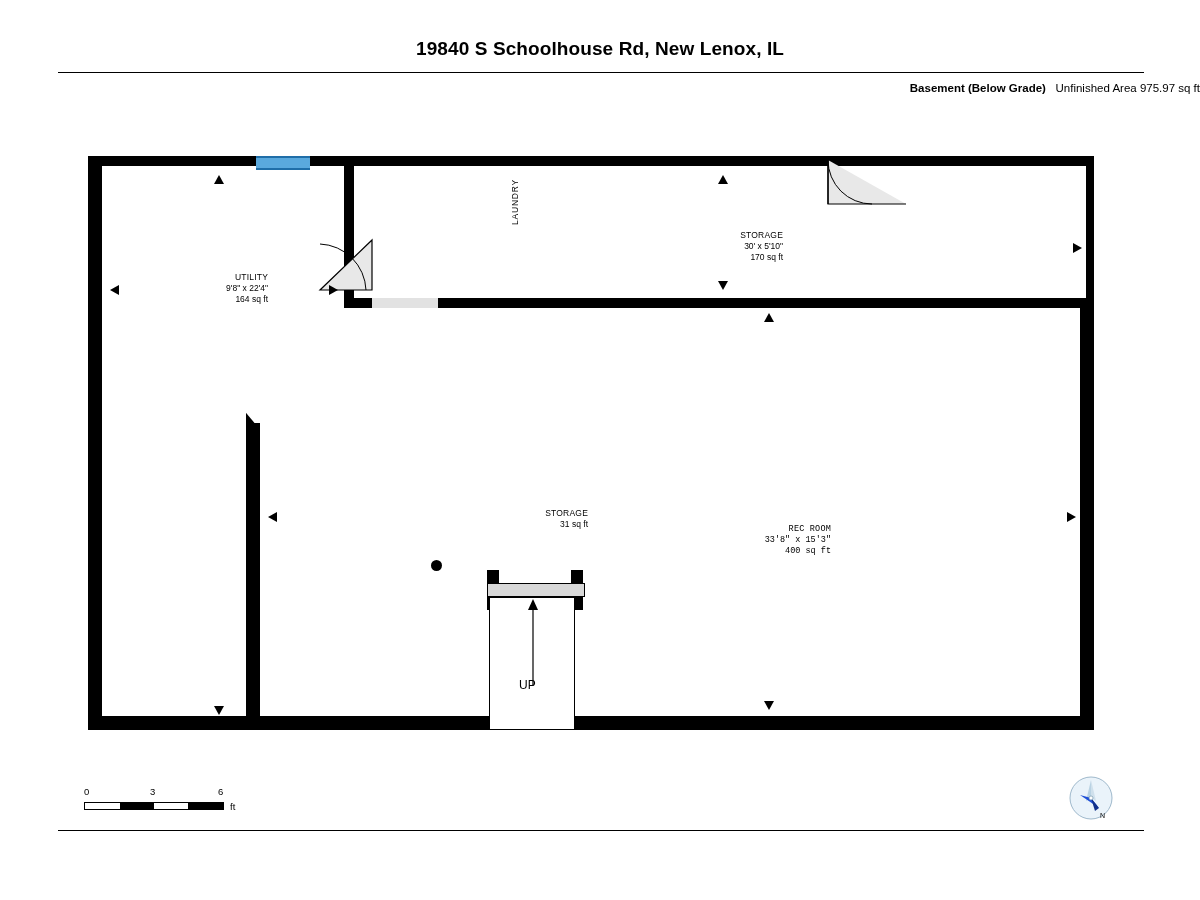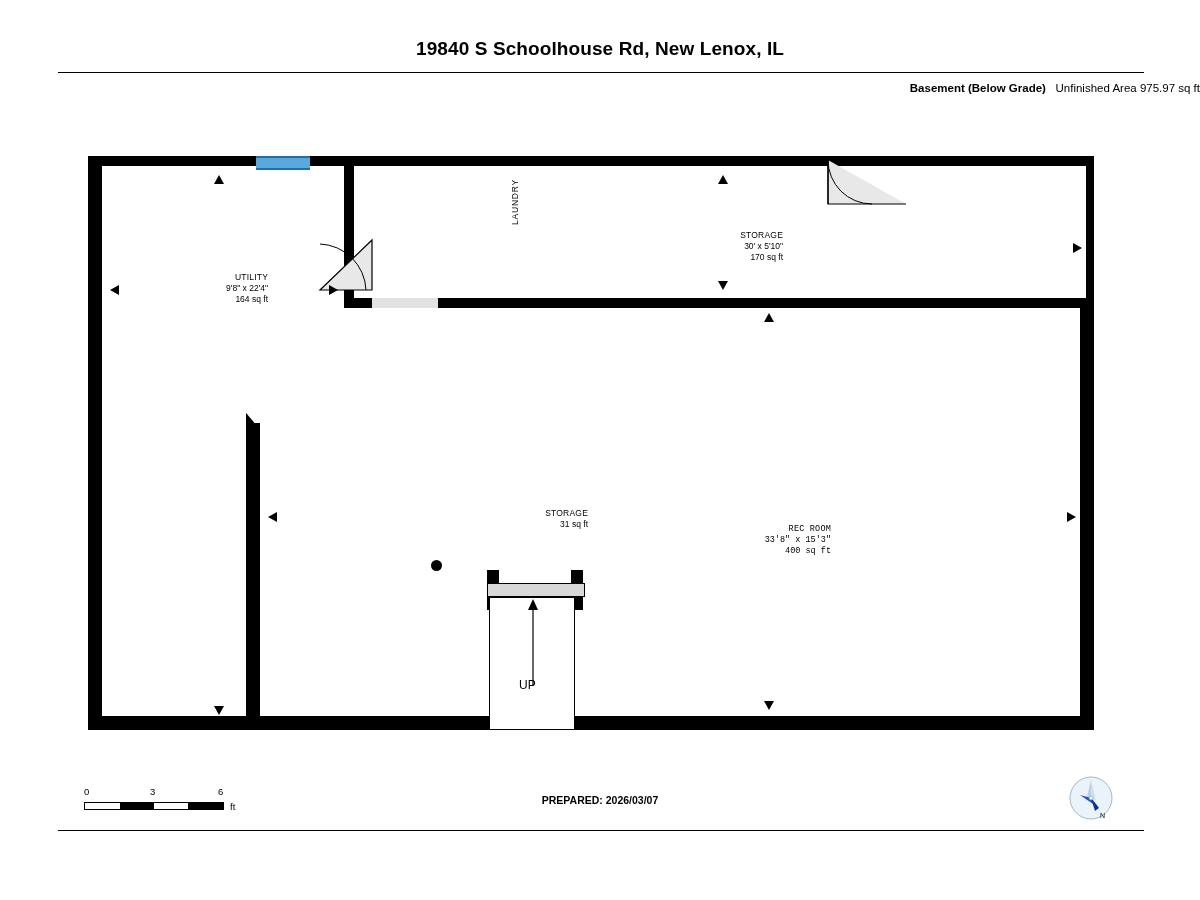--- a/index.html
+++ b/index.html
@@ -309,21 +309,20 @@
   <div class="scalebar">
     <div class="ticks">
       <span style="left:0;">0</span>
       <span style="left:66px;">3</span>
       <span style="left:134px;">6</span>
     </div>
     <div class="bar"></div>
     <div class="unit">ft</div>
   </div>
 
-  <div class="prepared">PREPARED: 2026/03/07</div>
 
   <svg class="compass" viewBox="0 0 46 46">
     <circle cx="23" cy="23" r="21" fill="#eaf3fa" stroke="#9fb9cc" stroke-width="1"></circle>
     <polygon points="23,5 28,26 23,23" fill="#cfe0ec"></polygon>
     <polygon points="23,5 18,26 23,23" fill="#b9d2e3"></polygon>
     <polygon points="31,33 12,20 23,23" fill="#1f4fd8"></polygon>
     <polygon points="31,33 23,23 27,36" fill="#12308a"></polygon>
     <circle cx="23" cy="23" r="2" fill="#ffffff" stroke="#6a8ba3" stroke-width="0.6"></circle>
   </svg>
   <div class="compass-n">N</div>

